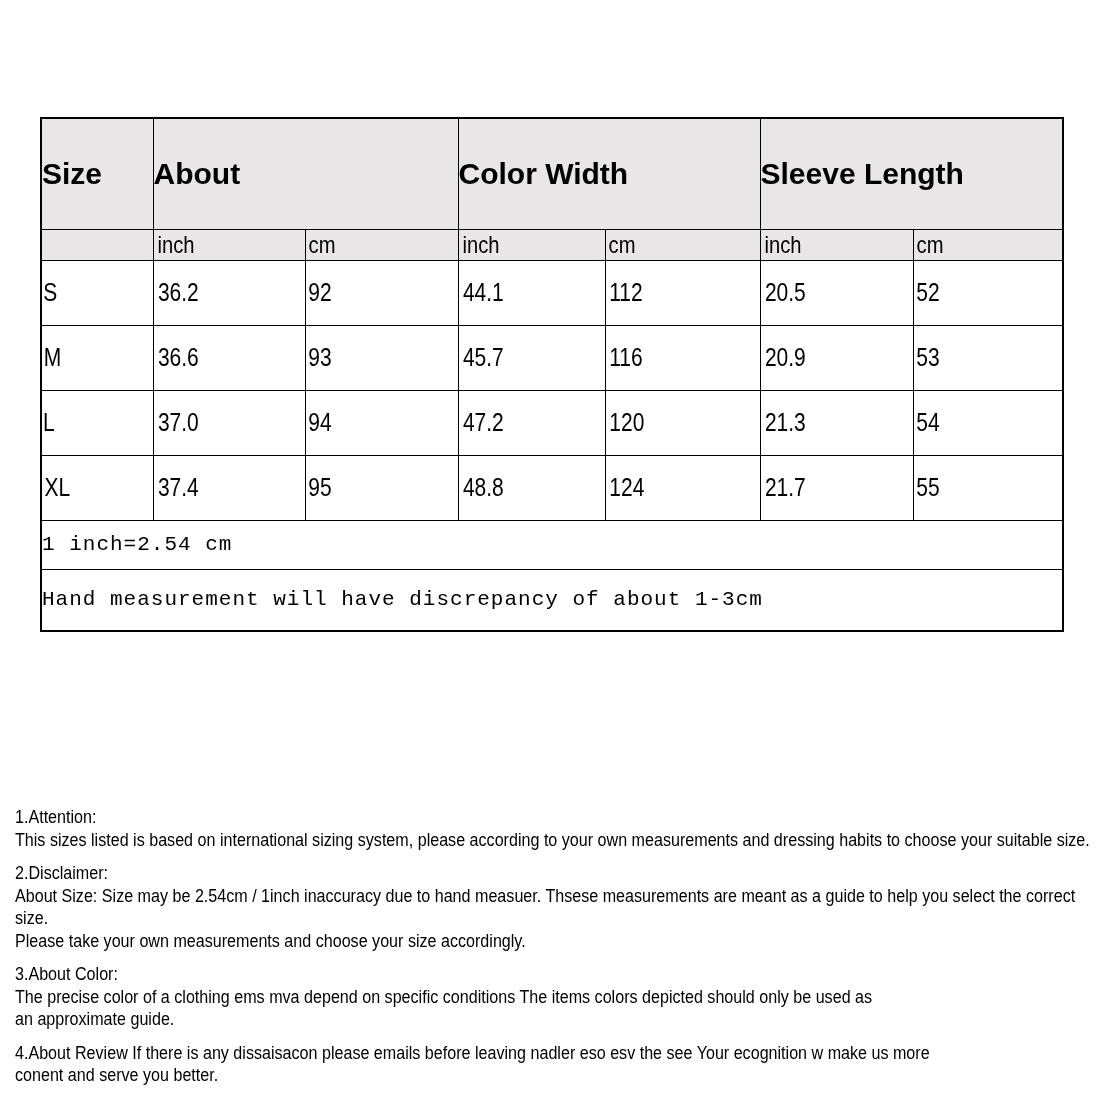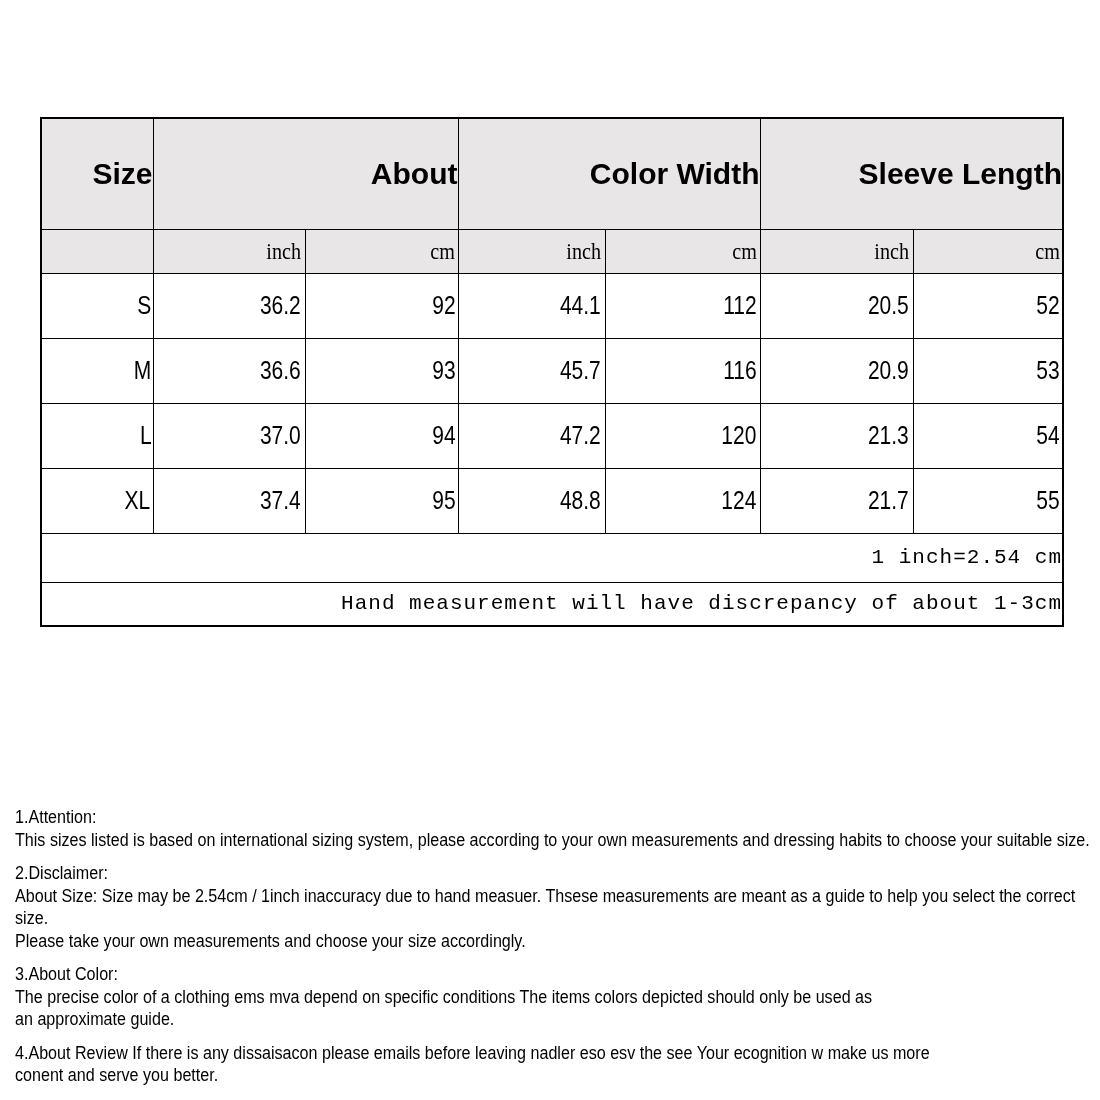--- a/index.html
+++ b/index.html
@@ -13,30 +13,30 @@
   }
   .size-table {
     position: absolute;
     left: 40px; top: 117px;
     border-collapse: collapse;
     table-layout: fixed;
     border: 2px solid #000;
   }
   .size-table td {
     border: 1px solid #000;
-    text-align: right;
+    text-align: left;
     vertical-align: middle;
     padding: 0;
     overflow: hidden;
   }
   tr.hrow1 { height: 111px; }
-  tr.hrow2 { height: 44px; font-family: Liberation Serif, serif; }
+  tr.hrow2 { height: 31px; }
   tr.drow  { height: 65px; }
   tr.frow1 { height: 49px; }
-  tr.frow2 { height: 44px; }
+  tr.frow2 { height: 62px; }
   td.h1 {
     background: #e8e6e6;
     font-weight: bold;
     font-size: 30px;
   }
   td.h2 {
     background: #e8e6e6;
     font-size: 24px;
   }
   td.cell { font-size: 25px; }

